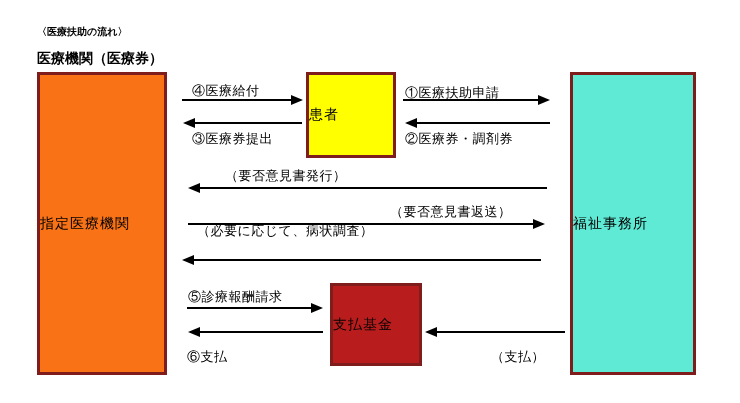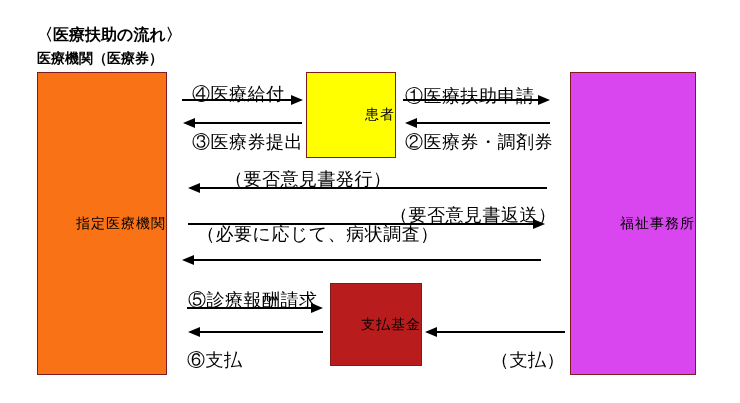--- a/index.html
+++ b/index.html
@@ -10,43 +10,43 @@
     background: #ffffff;
     font-family: "Liberation Serif", "DejaVu Serif", serif;
     color: #000000;
     overflow: hidden;
   }
   .diagram-title {
     position: absolute;
     left: 37px; top: 25px;
     font-family: "Liberation Sans", "DejaVu Sans", sans-serif;
     font-weight: bold;
-    font-size: 16px;
+    font-size: 10px;
     white-space: nowrap;
   }
   .diagram-subtitle {
     position: absolute;
     left: 37px; top: 50px;
     font-weight: bold;
     font-size: 14px;
     white-space: nowrap;
   }
   .box {
     position: absolute;
     box-sizing: border-box;
-    border: 1px solid #7f1d1d;
+    border: 3px solid #7f1d1d;
     display: flex;
     align-items: center;
-    justify-content: flex-end;
+    justify-content: flex-start;
     font-size: 14px;
     letter-spacing: 1px;
   }
   .box-medical-institution { left: 37px;  top: 72px;  width: 130px; height: 303px; background: #f97316; }
   .box-patient             { left: 306px; top: 72px;  width: 90px;  height: 86px;  background: #ffff00; }
-  .box-welfare-office      { left: 570px; top: 72px;  width: 126px; height: 303px; background: #d946ef; }
+  .box-welfare-office      { left: 570px; top: 72px;  width: 126px; height: 303px; background: #5eead4; }
   .box-payment-fund        { left: 330px; top: 283px; width: 92px;  height: 83px;  background: #b91c1c; }
 
   .arrow {
     position: absolute;
     height: 2px;
     background: #000000;
   }
   .arrow.right::after {
     content: "";
     position: absolute;
@@ -62,21 +62,21 @@
     position: absolute;
     left: -12px; top: 50%;
     transform: translateY(-50%);
     width: 0; height: 0;
     border-right: 12px solid #000000;
     border-top: 5px solid transparent;
     border-bottom: 5px solid transparent;
   }
   .flow-label {
     position: absolute;
-    font-size: 18px;
+    font-size: 13px;
     white-space: nowrap;
     letter-spacing: 0.5px;
   }
 </style>
 </head>
 <body>
 
 <div class="canvas">
 
   <div class="diagram-title">〈医療扶助の流れ〉</div>

